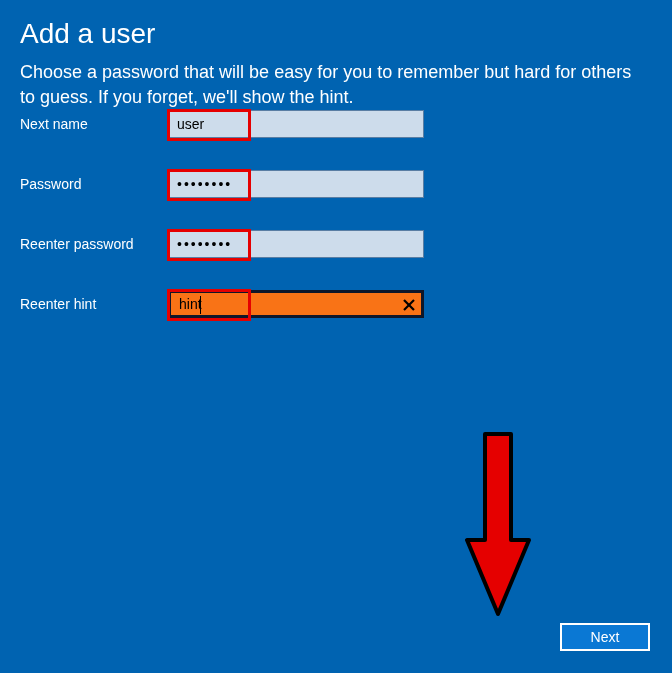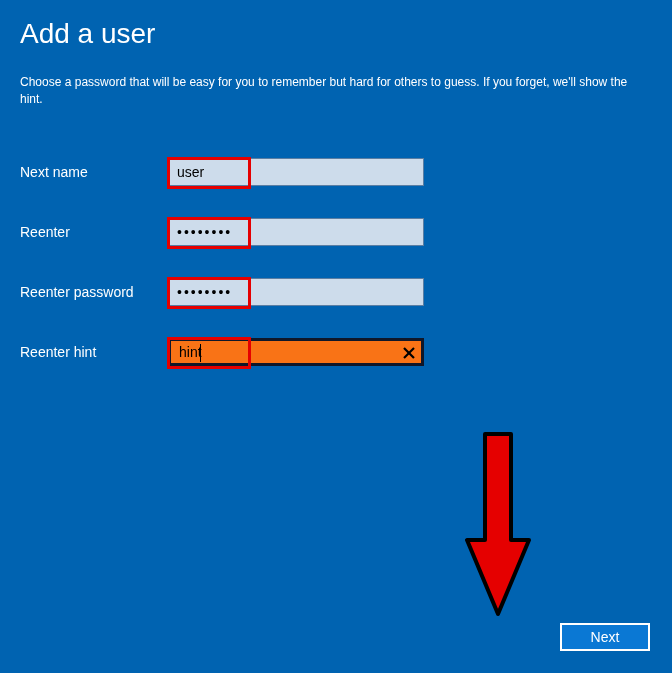--- a/index.html
+++ b/index.html
@@ -11,27 +11,26 @@
       color: #ffffff;
       position: relative;
       overflow: hidden;
     }
     .container {
       padding: 18px 20px;
     }
     .title {
       font-size: 28px;
       font-weight: 300;
-      margin-bottom: 24px;
+      margin-bottom: 10px;
     }
     .subtitle {
-      font-size: 12px;
+      font-size: 18px;
       font-weight: 400;
       line-height: 1.4;
-      margin-bottom: 50px;
       max-width: 620px;
     }
     .form-row {
       display: flex;
       align-items: center;
       margin-bottom: 32px;
     }
     .form-label {
       width: 148px;
       font-size: 14px;
@@ -128,21 +127,21 @@
 
   <div class="form-row">
     <div class="form-label">Next name</div>
     <div class="input-wrap">
       <input class="text-input" type="text" value="user" style="">
       <div class="highlight-red"></div>
     </div>
   </div>
 
   <div class="form-row">
-    <div class="form-label">Reenter</div>
+    <div class="form-label">Password</div>
     <div class="input-wrap">
       <input class="text-input password-dots" type="text" value="••••••••" style="">
       <div class="highlight-red"></div>
     </div>
   </div>
 
   <div class="form-row">
     <div class="form-label">Reenter password</div>
     <div class="input-wrap">
       <input class="text-input password-dots" type="text" value="••••••••" style="">

